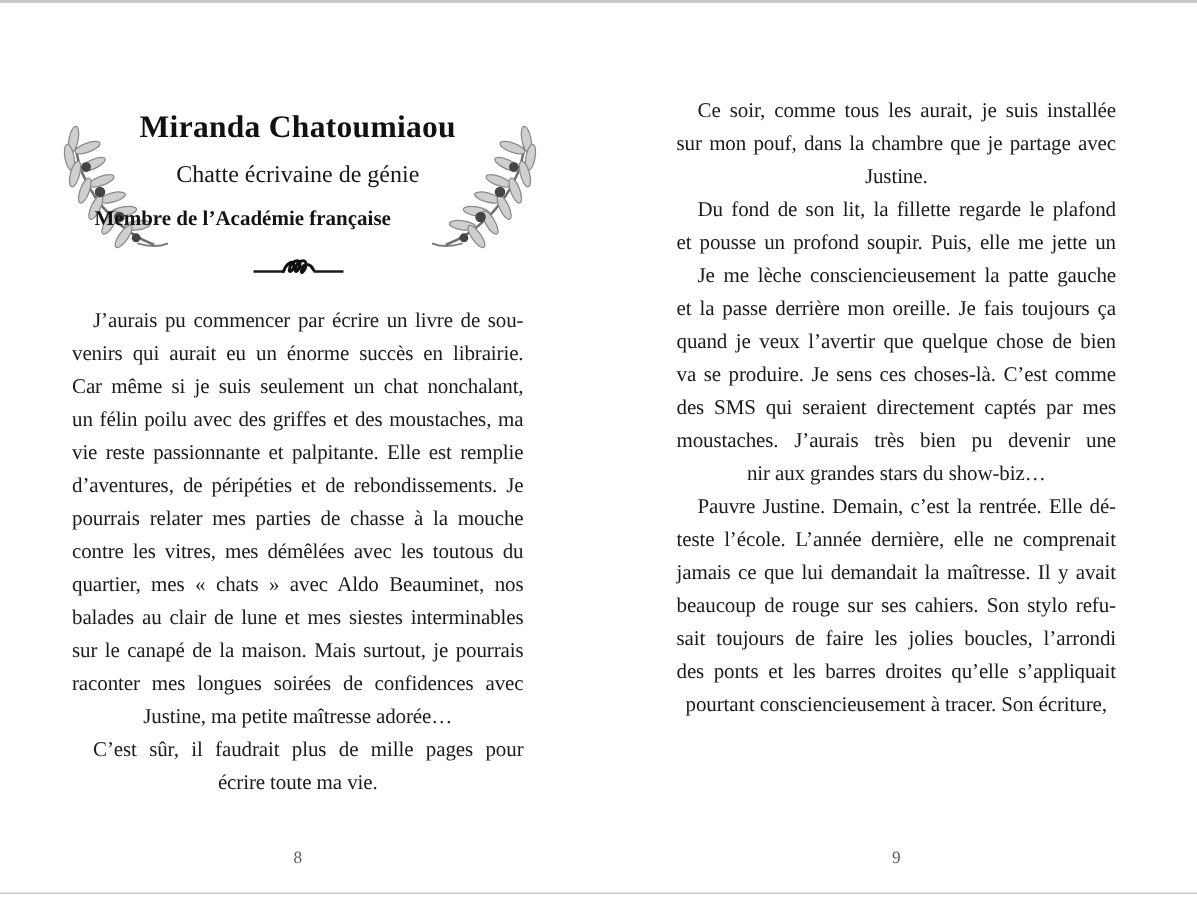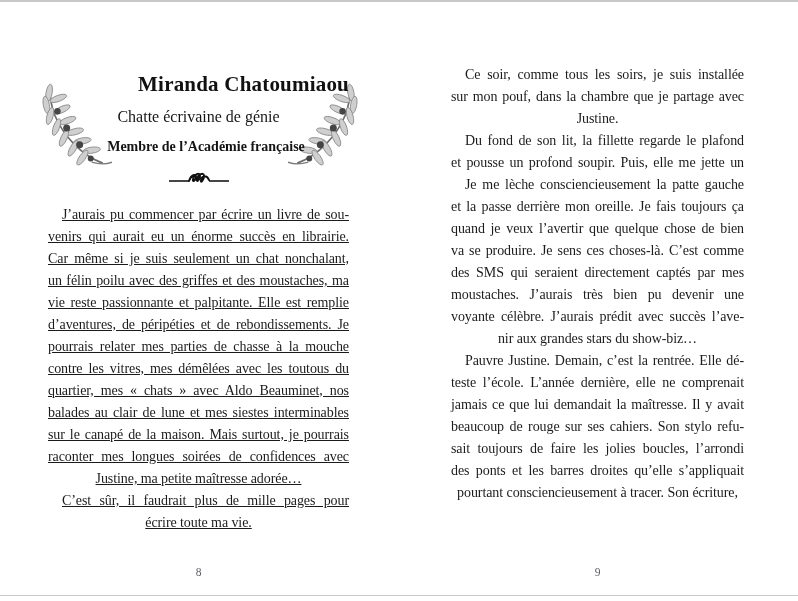--- a/index.html
+++ b/index.html
@@ -20,53 +20,52 @@
     position:absolute; left:0; right:0; bottom:5px; height:1px;
     background:#c9c9c9;
   }
   .page { position:absolute; top:0; height:100%; }
   .page-left  { left:48px;  width:301px; }
   .page-right { left:451px; width:293px; }
 
   
   .title {
     position:absolute; top:72px; left:0; right:0;
-    text-align:right;
+    text-align:center;
     font-size:21px; font-weight:bold; color:#111;
     letter-spacing:0.2px;
   }
   .subtitle {
     position:absolute; top:108px; left:0; right:0;
     text-align:center;
     font-size:16px; color:#161616;
   }
   .affiliation {
     position:absolute; top:139px; left:15px; right:0;
-    text-align:center;
     font-size:14px; font-weight:bold; color:#141414;
   }
   .branch {
     position:absolute; top:82px;
     width:74px; height:92px;
   }
   .branch-left  { left:-10px; }
   .branch-right { left:240px; transform:scaleX(-1); }
   .divider {
     position:absolute; top:171px; left:50%;
     transform:translateX(-50%);
     width:64px; height:18px;
   }
 
   
   .body-text {
     position:absolute; left:0; right:0;
     font-size:14px;
     letter-spacing:-0.08px;
   }
-  .body-left  { top:204px;text-decoration:underline; }
+  .body-left  { top:204px; }
   .body-right { top:64px; }
   .line {
     height:22px; line-height:22px;
     text-align:center;
     white-space:normal;
   }
   .line.jl { text-align:justify; text-align-last:justify; }
   .line.indent { padding-left:14px; }
 
   .page-number {
@@ -161,32 +160,31 @@
         <div class="line">Justine, ma petite maîtresse adorée…</div>
         <div class="line indent jl">C’est sûr, il faudrait plus de mille pages pour</div>
         <div class="line">écrire toute ma vie.</div>
       </div>
 
     <div class="page-number">8</div>
   </div>
 
   <div class="page page-right">
     <div class="body-text body-right">
-        <div class="line indent jl">Ce soir, comme tous les soirs, je suis installée</div>
+        <div class="line indent jl">Ce soir, comme tous les aurait, je suis installée</div>
         <div class="line jl">sur mon pouf, dans la chambre que je partage avec</div>
         <div class="line">Justine.</div>
         <div class="line indent jl">Du fond de son lit, la fillette regarde le plafond</div>
         <div class="line jl">et pousse un profond soupir. Puis, elle me jette un</div>
         <div class="line indent jl">Je me lèche consciencieusement la patte gauche</div>
         <div class="line jl">et la passe derrière mon oreille. Je fais toujours ça</div>
         <div class="line jl">quand je veux l’avertir que quelque chose de bien</div>
         <div class="line jl">va se produire. Je sens ces choses-là. C’est comme</div>
         <div class="line jl">des SMS qui seraient directement captés par mes</div>
         <div class="line jl">moustaches. J’aurais très bien pu devenir une</div>
-        <div class="line jl">voyante célèbre. J’aurais prédit avec succès l’ave-</div>
         <div class="line">nir aux grandes stars du show-biz…</div>
         <div class="line indent jl">Pauvre Justine. Demain, c’est la rentrée. Elle dé-</div>
         <div class="line jl">teste l’école. L’année dernière, elle ne comprenait</div>
         <div class="line jl">jamais ce que lui demandait la maîtresse. Il y avait</div>
         <div class="line jl">beaucoup de rouge sur ses cahiers. Son stylo refu-</div>
         <div class="line jl">sait toujours de faire les jolies boucles, l’arrondi</div>
         <div class="line jl">des ponts et les barres droites qu’elle s’appliquait</div>
         <div class="line">pourtant consciencieusement à tracer. Son écriture,</div>
       </div>
 

